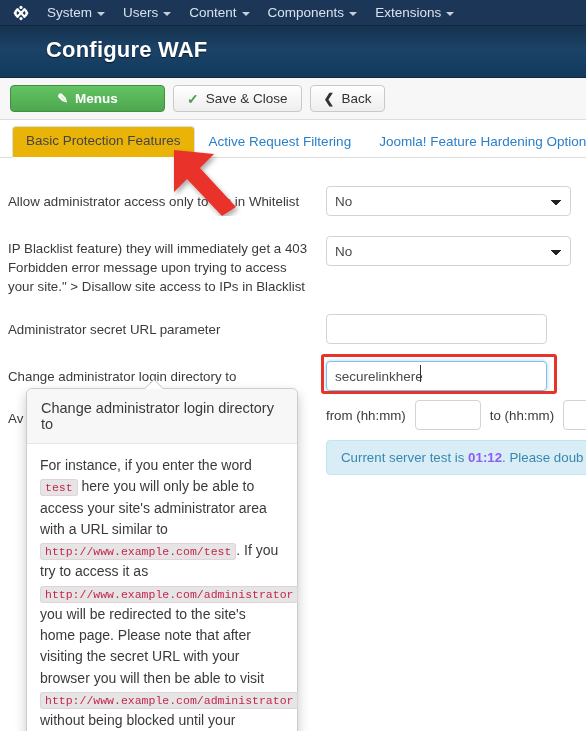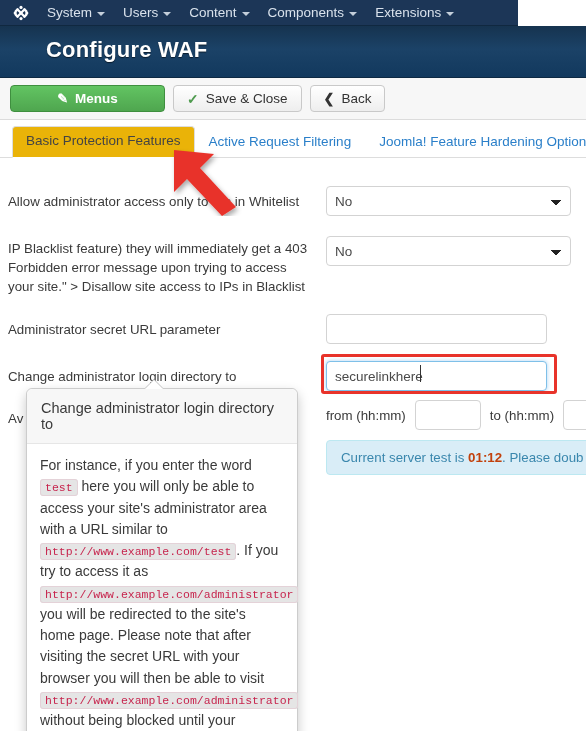--- a/index.html
+++ b/index.html
@@ -7,21 +7,21 @@
     margin: 0; padding: 0;
     width: 586px; height: 731px;
     overflow: hidden;
     background: #ffffff;
     font-family: "Liberation Sans", sans-serif;
   }
   #app { position: relative; width: 586px; height: 731px; overflow: hidden; background:#fff; }
 
   
   .adminbar {
-    position: absolute; top: 0; left: 0; width: 518px; height: 26px;
+    position: absolute; top: 0; left: 0; width: 586px; height: 26px;
     background: #1c3657;
     border-bottom: 1px solid #102840;
     display: flex; align-items: center;
     white-space: nowrap;
   }
   .joomla-logo {
     width: 18px; height: 18px; margin-left: 12px; margin-right: 8px;
     flex: 0 0 auto; position: relative;
   }
   .joomla-logo svg { display:block; }
@@ -143,21 +143,21 @@
                background:#fff; padding: 3px 8px; outline:none;
                font-family: "Liberation Sans", sans-serif; }
 
   
   .alert {
     position: absolute; left: 326px; top: 440px;
     width: 300px; padding: 9px 14px;
     background: #d9edf7; border: 1px solid #bce8f1; border-radius: 4px;
     color: #3a87ad; font-size: 13.3px; white-space: nowrap; overflow: hidden;
   }
-  .alert b { color: #c2410c; text-align: right; }
+  .alert b { color: #8b5cf6; text-align: right; }
 
   
   .popover {
     position: absolute; left: 26px; top: 388px; width: 272px;
     background: #ffffff; border: 1px solid #ccc;
     border-radius: 6px; box-shadow: 0 5px 12px rgba(0,0,0,.22);
     z-index: 20;
   }
   .popover-arrow {
     position: absolute; top: -9px; left: 118px;

